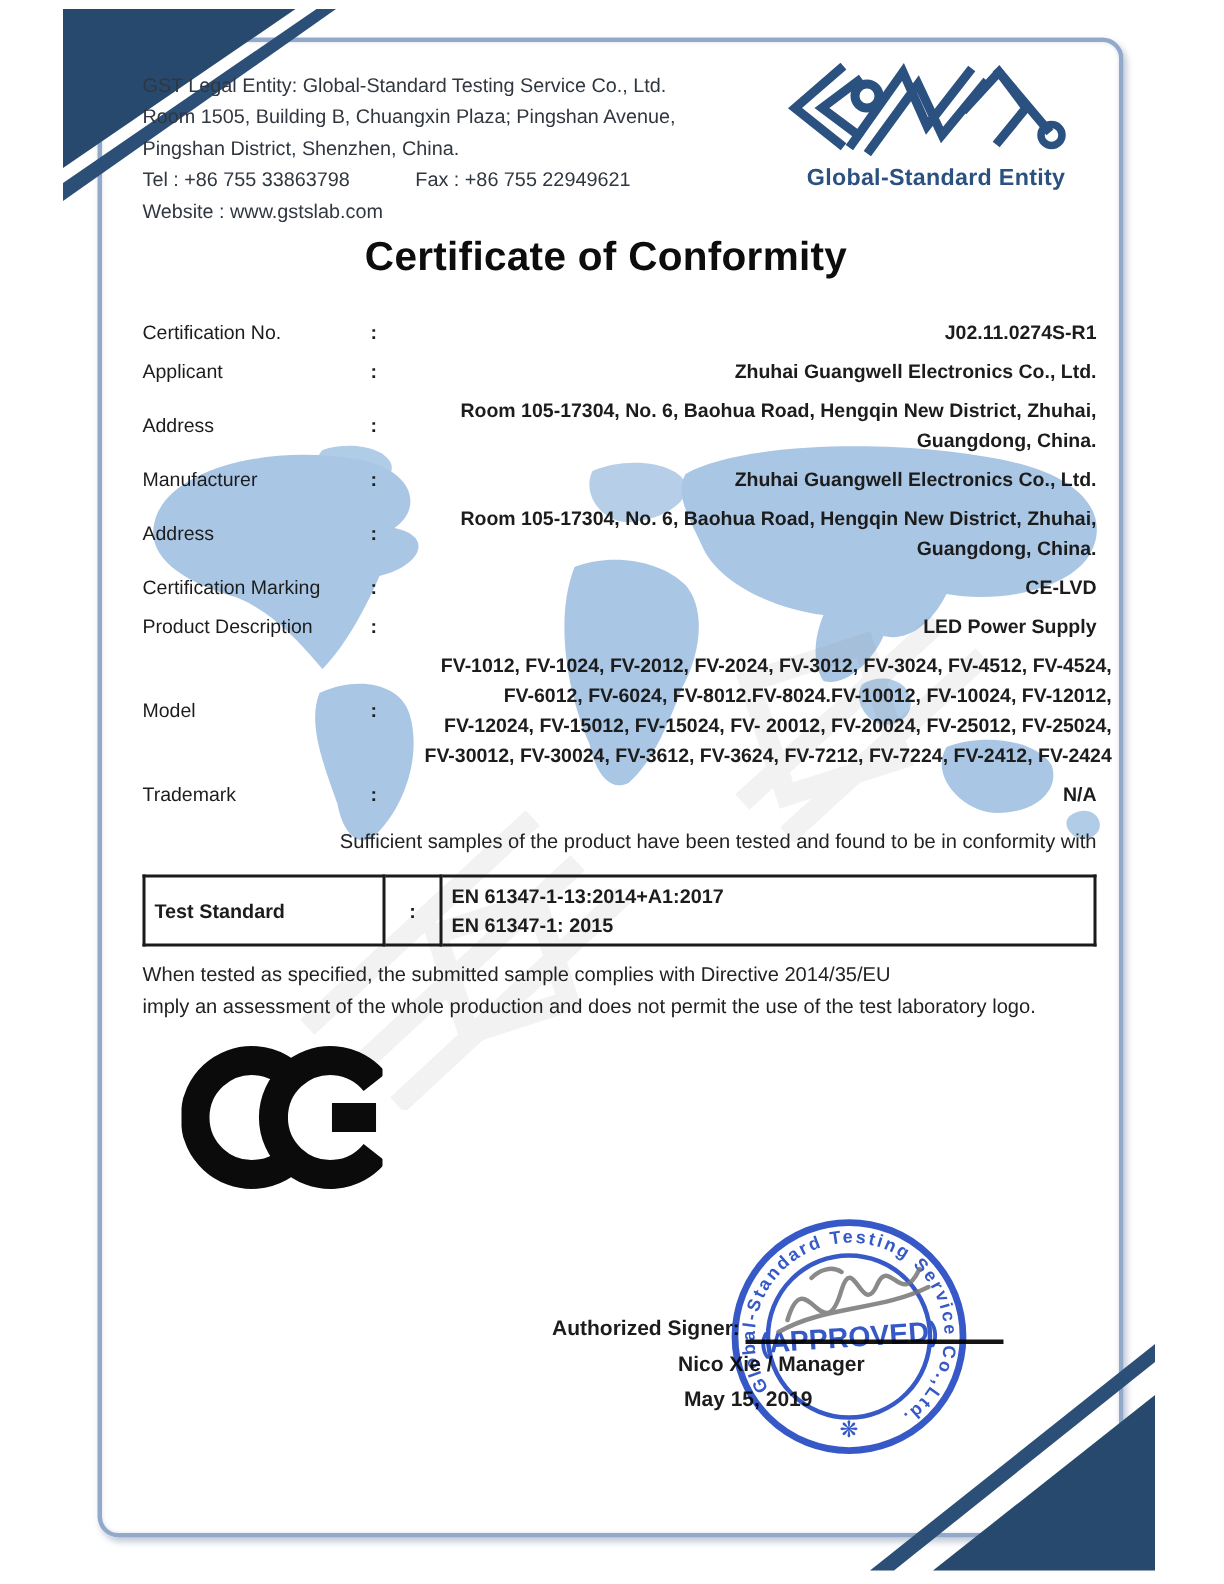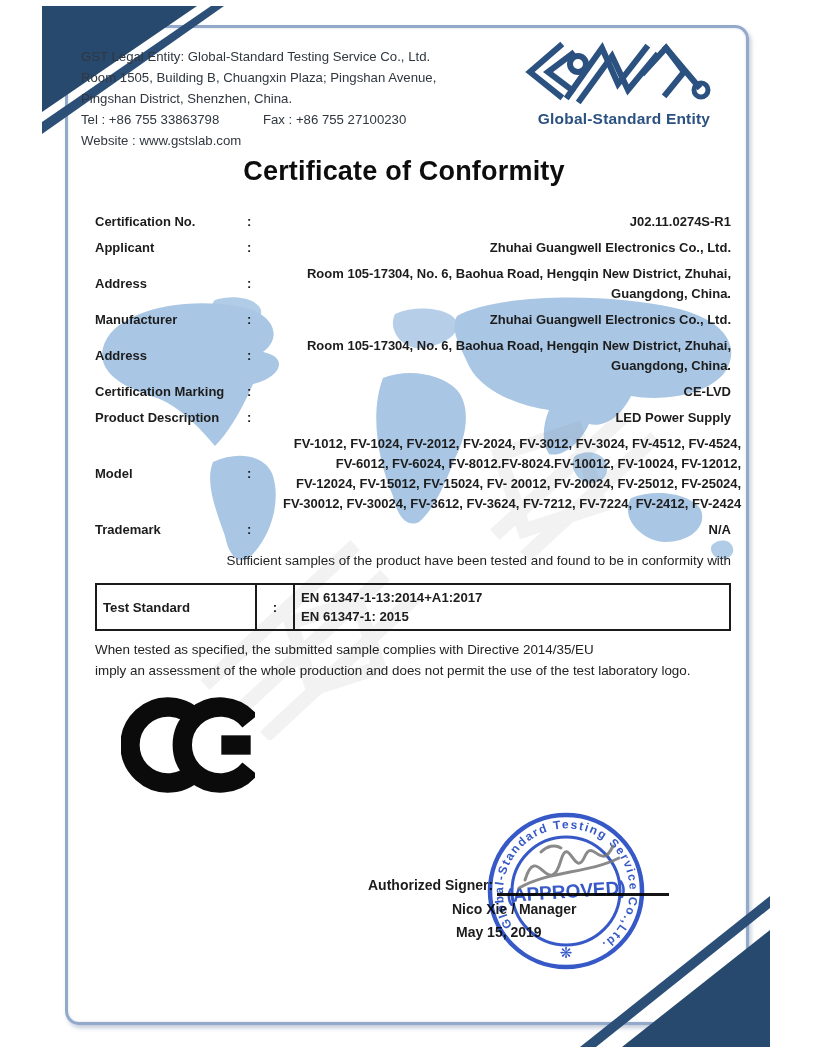--- a/index.html
+++ b/index.html
@@ -10,33 +10,33 @@
   .frame{position:absolute;left:65px;top:25px;width:678px;height:994px;
          border:3px solid #93a9ca;border-radius:14px;
          box-shadow:2px 3px 4px rgba(120,140,170,.45), inset 0 0 3px rgba(140,160,190,.35);
          z-index:2;pointer-events:none;}
 
   svg{display:block;}
   .deco{position:absolute;z-index:3;}
   .map{position:absolute;left:65px;top:286px;z-index:1;}
   .wmark{position:absolute;left:150px;top:380px;z-index:1;}
 
-  .hdr{position:absolute;left:81px;top:46px;z-index:4;font-size:13.2px;line-height:21px;color:#30373f;}
+  .hdr{position:absolute;left:95px;top:46px;z-index:4;font-size:13.2px;line-height:21px;color:#30373f;}
   .hdr .telfax span{display:inline-block;}
   .hdr .telfax span:first-child{margin-right:40px;}
 
   .logo{position:absolute;left:516px;top:34px;z-index:4;width:216px;text-align:center;}
   .logo-text{margin-top:2px;font-size:15.5px;font-weight:700;color:#2b5180;letter-spacing:.2px;}
 
   .title{position:absolute;left:65px;top:156px;width:678px;text-align:center;z-index:4;
          font-size:27px;font-weight:700;color:#0d0d0d;letter-spacing:.2px;}
 
   .content{position:absolute;left:95px;top:212px;width:636px;z-index:4;}
   .row{display:flex;align-items:center;margin-bottom:6px;}
-  .row .lbl{width:152px;flex:none;font-weight:700;font-size:13px;line-height:20px;}
+  .row .lbl{width:152px;flex:none;font-weight:400;font-size:13px;line-height:20px;}
   .row .cln{width:16px;flex:none;font-weight:700;font-size:13px;line-height:20px;}
   .row .val{flex:1;font-weight:700;font-size:13px;line-height:20px;text-align:right;}
   .row .val div{white-space:nowrap;line-height:20px;margin-left:20px;}
 
   .stmt{font-size:13.4px;line-height:21px;color:#222;}
   .stmt.conformity{margin-top:10px;text-align:right;}
   .stmt.directive{margin-top:8px;}
 
   .tstable{margin-top:12px;width:100%;border-collapse:collapse;}
   .tstable td{border:2px solid #1a1a1a;font-size:13.2px;font-weight:700;padding:3px 6px;}
@@ -91,21 +91,21 @@
   </svg>
 
   <div class="frame"></div>
 
   <div class="hdr">
     <div>GST Legal Entity: Global-Standard Testing Service Co., Ltd.</div>
     <div>Room 1505, Building B, Chuangxin Plaza; Pingshan Avenue,</div>
     <div>Pingshan District, Shenzhen, China.</div>
     <div class="telfax">
       <span>Tel : +86 755 33863798</span>
-      <span>Fax : +86 755 27100230</span>
+      <span>Fax : +86 755 22949621</span>
     </div>
     <div>Website : www.gstslab.com</div>
   </div>
 
   <div class="logo">
     <svg width="216" height="74" viewBox="0 0 216 74">
       <g stroke="#2b5180" stroke-width="6" fill="none" stroke-linecap="square" stroke-linejoin="miter">
         <path d="M44,12 L14,38 L44,62"></path>
         <path d="M56,20 L32,38 L56,56"></path>
         <circle cx="62" cy="30" r="8" stroke-width="6"></circle>

